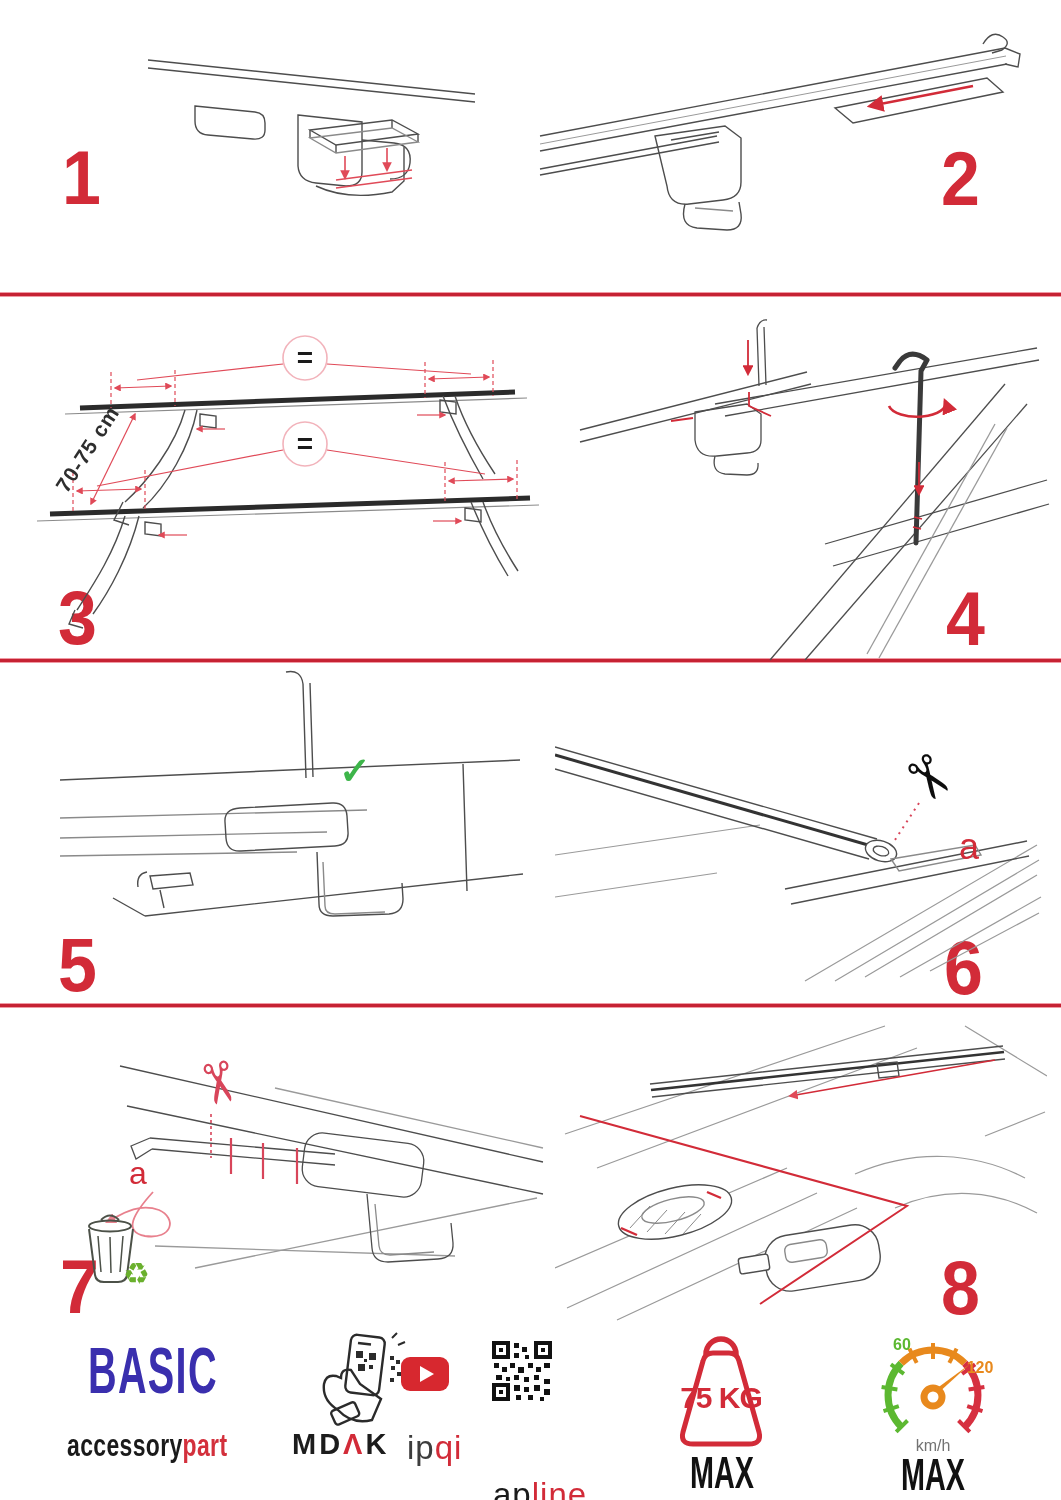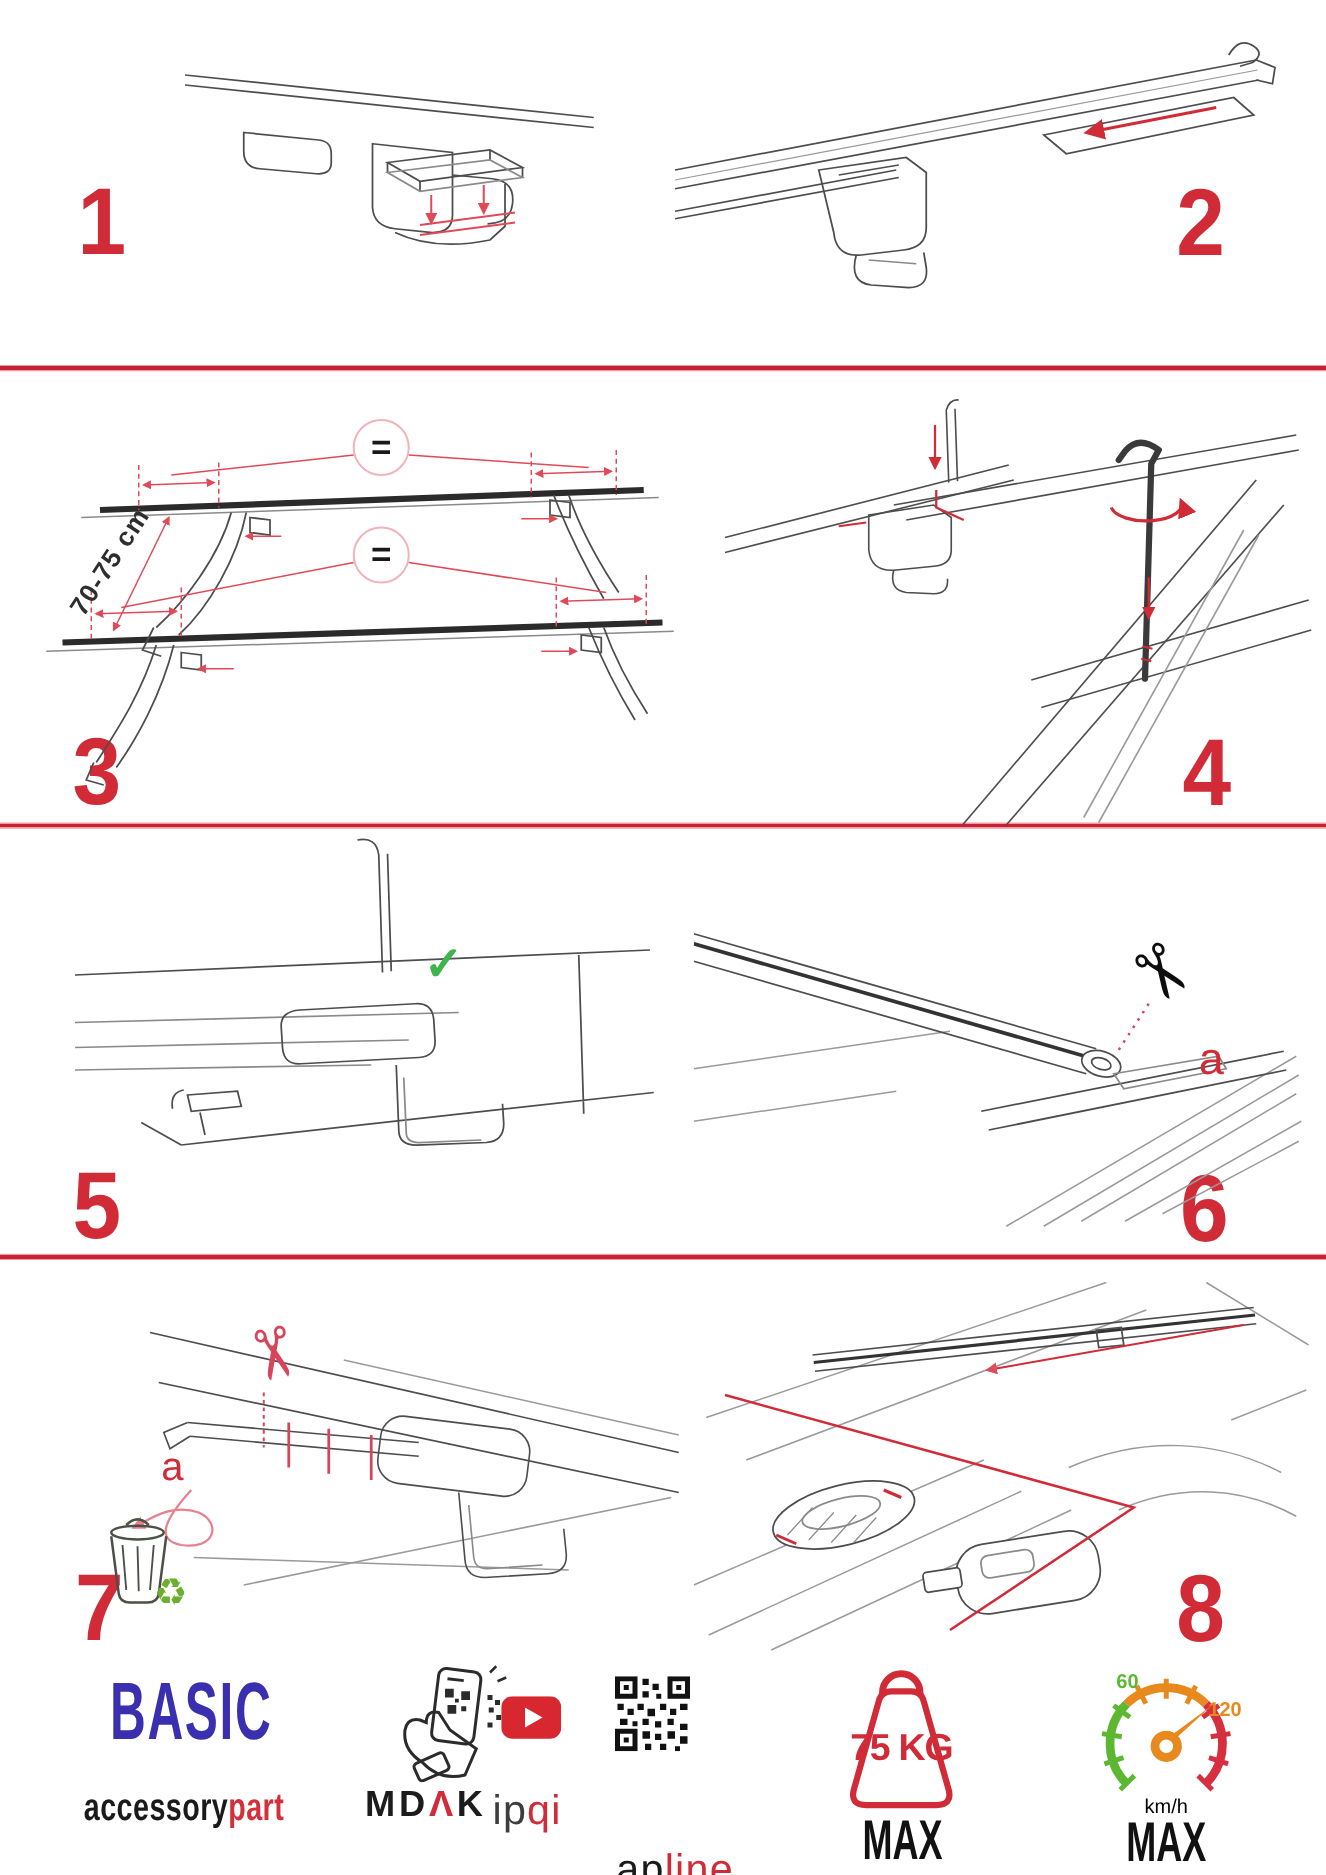--- a/index.html
+++ b/index.html
@@ -23,21 +23,21 @@
            line-height:1;letter-spacing:0.5px;}
   .accpart .k{color:#1a1a1a}.accpart .r{color:#d3303c}
   .mdak{font-size:29px;font-weight:bold;color:#1c1c1c;letter-spacing:3px;line-height:1;}
   .mdak .r{color:var(--red)}
   .ipqi{font-size:33px;color:#3d3d3d;line-height:1;letter-spacing:1px;}
   .ipqi .r{color:var(--red)}
   .apline{font-size:33px;color:#1a1a1a;line-height:1;letter-spacing:1px;}
   .apline .r{color:var(--red)}
   .maxlbl{font-size:40px;font-weight:bold;color:#111;transform:scale(0.72,1.12);
           transform-origin:center top;text-align:center;line-height:1;}
-  .kmh{font-size:16px;color:#000000;text-align:center;line-height:1;}
+  .kmh{font-size:16px;color:#737373;text-align:center;line-height:1;}
 </style>
 </head>
 <body>
 
 <div class="sheet">
 
   <div class="num" style="left:62px;top:140px;">1</div>
   <div class="num" style="left:941px;top:141px;">2</div>
   <div class="num" style="left:58px;top:580px;">3</div>
   <div class="num" style="left:946px;top:581px;">4</div>
@@ -311,21 +311,21 @@
     </g>
   </svg>
   <div class="ft mdak" style="left:292px;top:1430px;">
     <span>MD</span><span class="r">Λ</span><span>K</span>
   </div>
 
   <svg class="ft" style="left:401px;top:1357px;" width="48" height="36" viewBox="0 0 48 36">
     <rect x="0" y="0" width="48" height="34" rx="9" fill="#d7282f"></rect>
     <polygon points="19,9 19,25 33,17" fill="#ffffff"></polygon>
   </svg>
-  <div class="ft ipqi" style="left:394px;top:1431px;">
+  <div class="ft ipqi" style="left:407px;top:1431px;">
     <span>ip</span><span class="r">qi</span>
   </div>
 
   <svg class="ft" style="left:492px;top:1341px;" width="60" height="60" viewBox="0 0 60 60">
     <rect width="60" height="60" fill="#fff"></rect>
     <g fill="#111">
       <rect x="0" y="0" width="18" height="18"></rect>
         <rect x="42" y="0" width="18" height="18"></rect>
       <rect x="0" y="42" width="18" height="18"></rect>
       <rect x="22" y="2" width="5" height="5"></rect>

